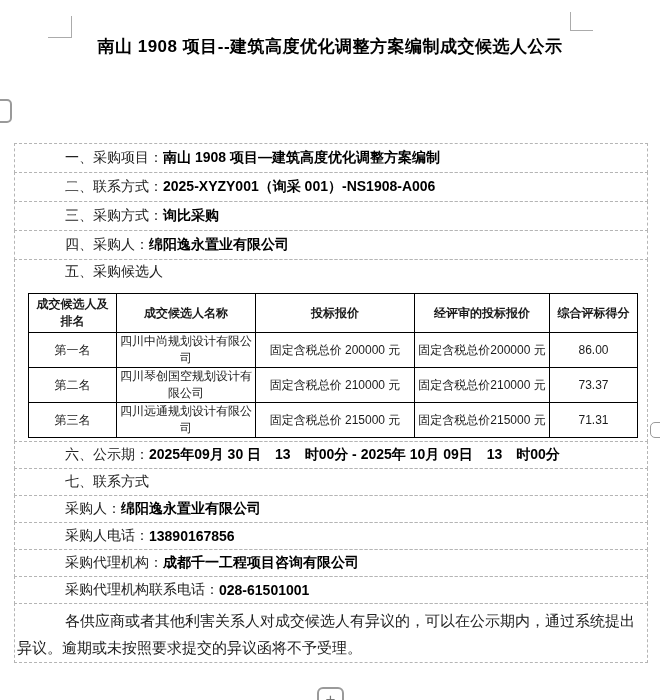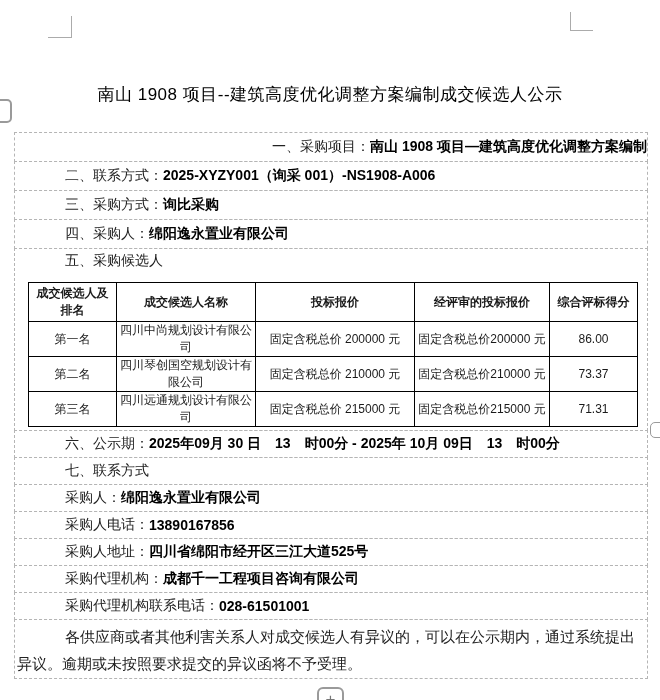--- a/index.html
+++ b/index.html
@@ -20,35 +20,34 @@
   .edge-btn-left{left:-14px;top:99px;width:22px;height:20px;}
   .edge-btn-right{left:650px;top:422px;width:18px;height:14px;border-width:1px;}
   .add-btn{
     position:absolute;left:317px;top:687px;width:27px;height:24px;
     background:#fff;border:2px solid #9a9a9a;border-radius:6px;
     color:#777;font-size:17px;line-height:19px;text-align:center;
     box-sizing:border-box;padding:0;cursor:pointer;
   }
   .title{
     position:absolute;top:35px;left:0;right:0;
-    text-align:center;font-size:17px;font-weight:normal;color:#000;
+    text-align:center;font-size:17px;font-weight:bold;color:#000;
     letter-spacing:0.5px;
-    margin-top:48px;
   }
   .doc{position:absolute;top:128px;left:14px;width:634px;}
   .row{
     box-sizing:border-box;
     border:1px dashed #b5b5b5;
     margin-top:-1px;
     min-height:28px;height:28px;
     display:flex;align-items:center;
     padding-left:50px;
     font-size:14px;
   }
-  .row:first-child{margin-top:4px;justify-content:flex-end;}
+  .row:first-child{margin-top:15px;}
   .row--tall{height:30px;min-height:30px;}
   .row .val{font-weight:bold;color:#000;}
   .row .lbl{color:#222;}
   .row--candidates{display:block;height:auto;padding:2px 0 0 0;}
   .row--candidates .row-heading{padding-left:50px;height:19px;font-size:14px;display:flex;align-items:center;}
   table.bid{
     border-collapse:collapse;table-layout:fixed;
     width:609px;margin:12px 12px 3px 13px;
     font-size:12px;
   }
@@ -156,24 +155,20 @@
 
   <div class="row">
     <span class="lbl">采购人：</span>
       <span class="val">绵阳逸永置业有限公司</span>
   </div>
   <div class="row">
     <span class="lbl">采购人电话：</span>
       <span class="val">13890167856</span>
   </div>
   <div class="row">
-    <span class="lbl">采购人地址：</span>
-      <span class="val">四川省绵阳市经开区三江大道525号</span>
-  </div>
-  <div class="row">
     <span class="lbl">采购代理机构：</span>
       <span class="val">成都千一工程项目咨询有限公司</span>
   </div>
   <div class="row">
     <span class="lbl">采购代理机构联系电话：</span>
       <span class="val">028-61501001</span>
   </div>
 
   <div class="row row--para">各供应商或者其他利害关系人对成交候选人有异议的，可以在公示期内，通过系统提出异议。逾期或未按照要求提交的异议函将不予受理。</div>
 

